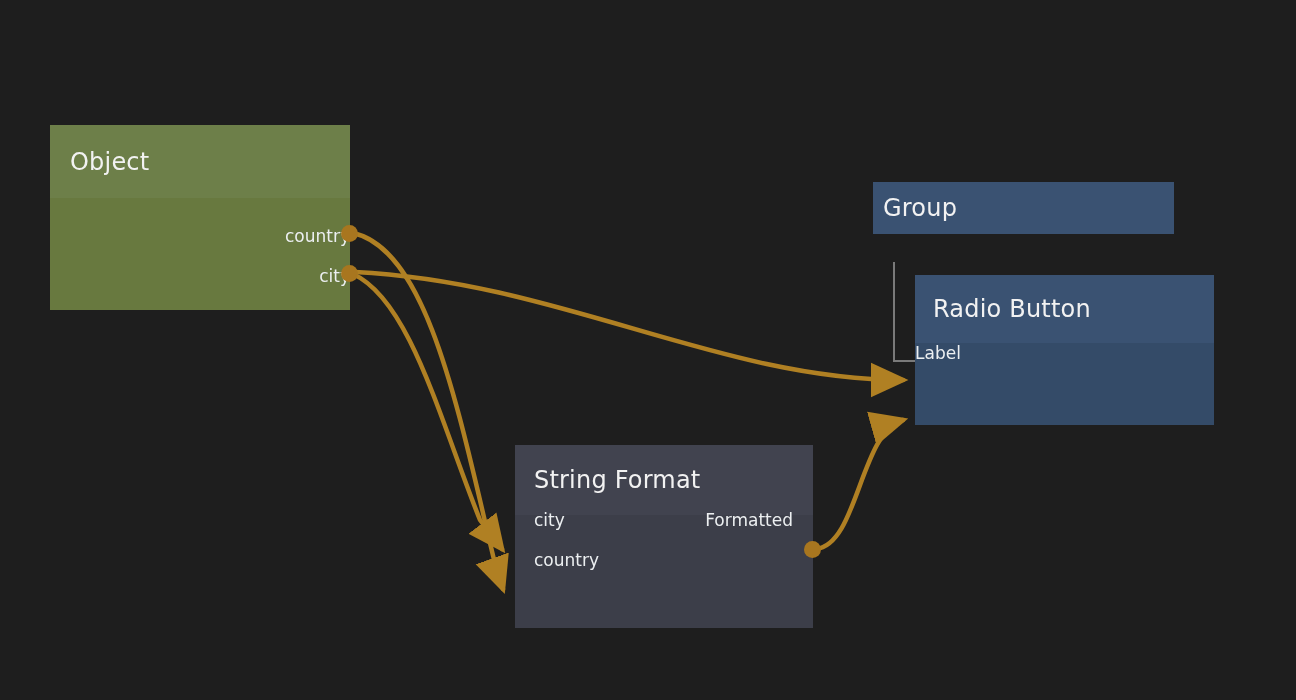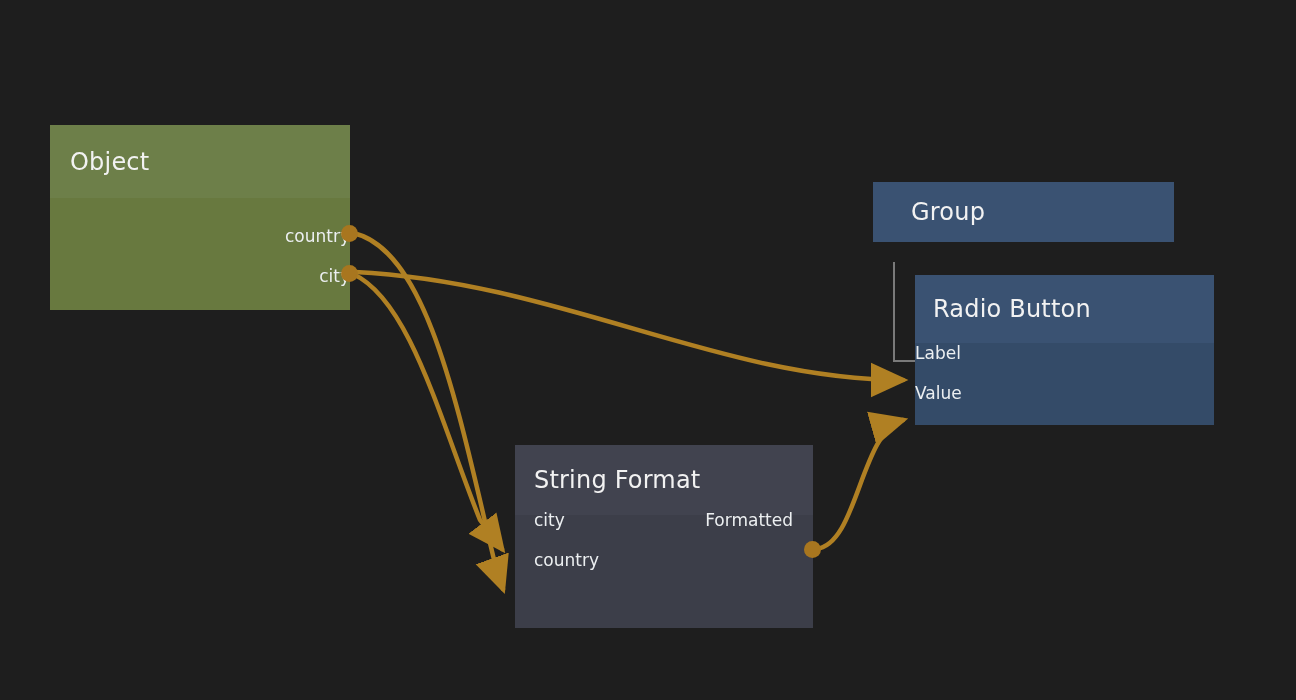--- a/index.html
+++ b/index.html
@@ -94,23 +94,23 @@
   }
 
   
   #node-group {
     left: 873px;
     top: 182px;
     width: 301px;
     height: 71px;
   }
   #node-group .node-header {
-    height: 60px;
+    height: 52px;
     background: #3a5272;
-    padding-left: 38px;
+    padding-left: 10px;
   }
 
   
   #group-bracket {
     position: absolute;
     left: 893px;
     top: 262px;
     width: 24px;
     height: 100px;
     border-left: 2px solid #7a7a7a;
@@ -210,23 +210,20 @@
   </div>
 
   <div class="node" id="node-radio">
     <div class="node-header">
       <span class="node-title">Radio Button</span>
     </div>
     <div class="node-body">
       <div class="port-row in" style="top:-3px;">
         <span class="port-label">Label</span>
       </div>
-      <div class="port-row in" style="top:37px;">
-        <span class="port-label">Value</span>
-      </div>
     </div>
   </div>
 
   <div class="node" id="node-strformat">
     <div class="node-header">
       <span class="node-title">String Format</span>
     </div>
     <div class="node-body">
       <div class="port-row in" style="top:-8px;">
         <span class="port-label">city</span>

